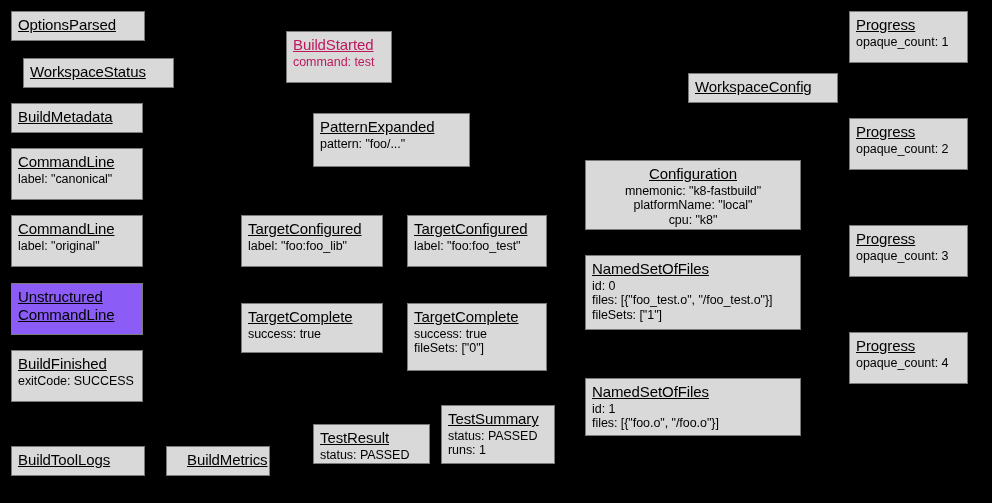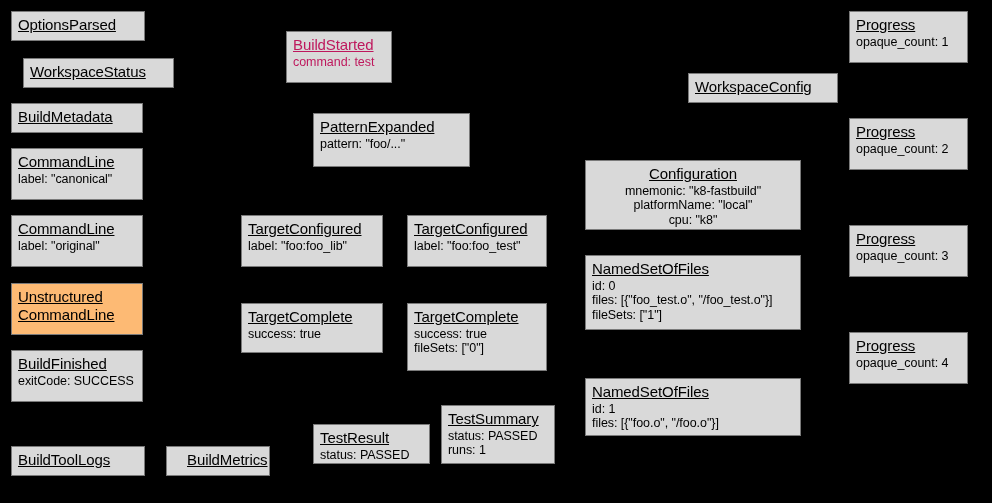--- a/index.html
+++ b/index.html
@@ -57,21 +57,21 @@
       <span class="node-title">BuildMetadata</span>
     </div>
     <div class="node" style="left: 11px; top: 148px; width: 132px; height: 52px; background: rgb(217, 217, 217); border-color: rgb(122, 122, 122); color: rgb(0, 0, 0);">
       <span class="node-title">CommandLine</span>
       <span class="node-field">label: "canonical"</span>
     </div>
     <div class="node" style="left: 11px; top: 215px; width: 132px; height: 52px; background: rgb(217, 217, 217); border-color: rgb(122, 122, 122); color: rgb(0, 0, 0);">
       <span class="node-title">CommandLine</span>
       <span class="node-field">label: "original"</span>
     </div>
-    <div class="node" style="left: 11px; top: 283px; width: 132px; height: 52px; background: #fdba74; border-color: rgb(122, 122, 122); color: rgb(0, 0, 0);">
+    <div class="node" style="left: 11px; top: 283px; width: 132px; height: 52px; background: #8b5cf6; border-color: rgb(122, 122, 122); color: rgb(0, 0, 0);">
       <span class="node-title">Unstructured
 CommandLine</span>
     </div>
     <div class="node" style="left: 11px; top: 350px; width: 132px; height: 52px; background: rgb(217, 217, 217); border-color: rgb(122, 122, 122); color: rgb(0, 0, 0);">
       <span class="node-title">BuildFinished</span>
       <span class="node-field">exitCode: SUCCESS</span>
     </div>
     <div class="node" style="left: 11px; top: 446px; width: 134px; height: 30px; background: rgb(217, 217, 217); border-color: rgb(122, 122, 122); color: rgb(0, 0, 0);">
       <span class="node-title">BuildToolLogs</span>
     </div>

